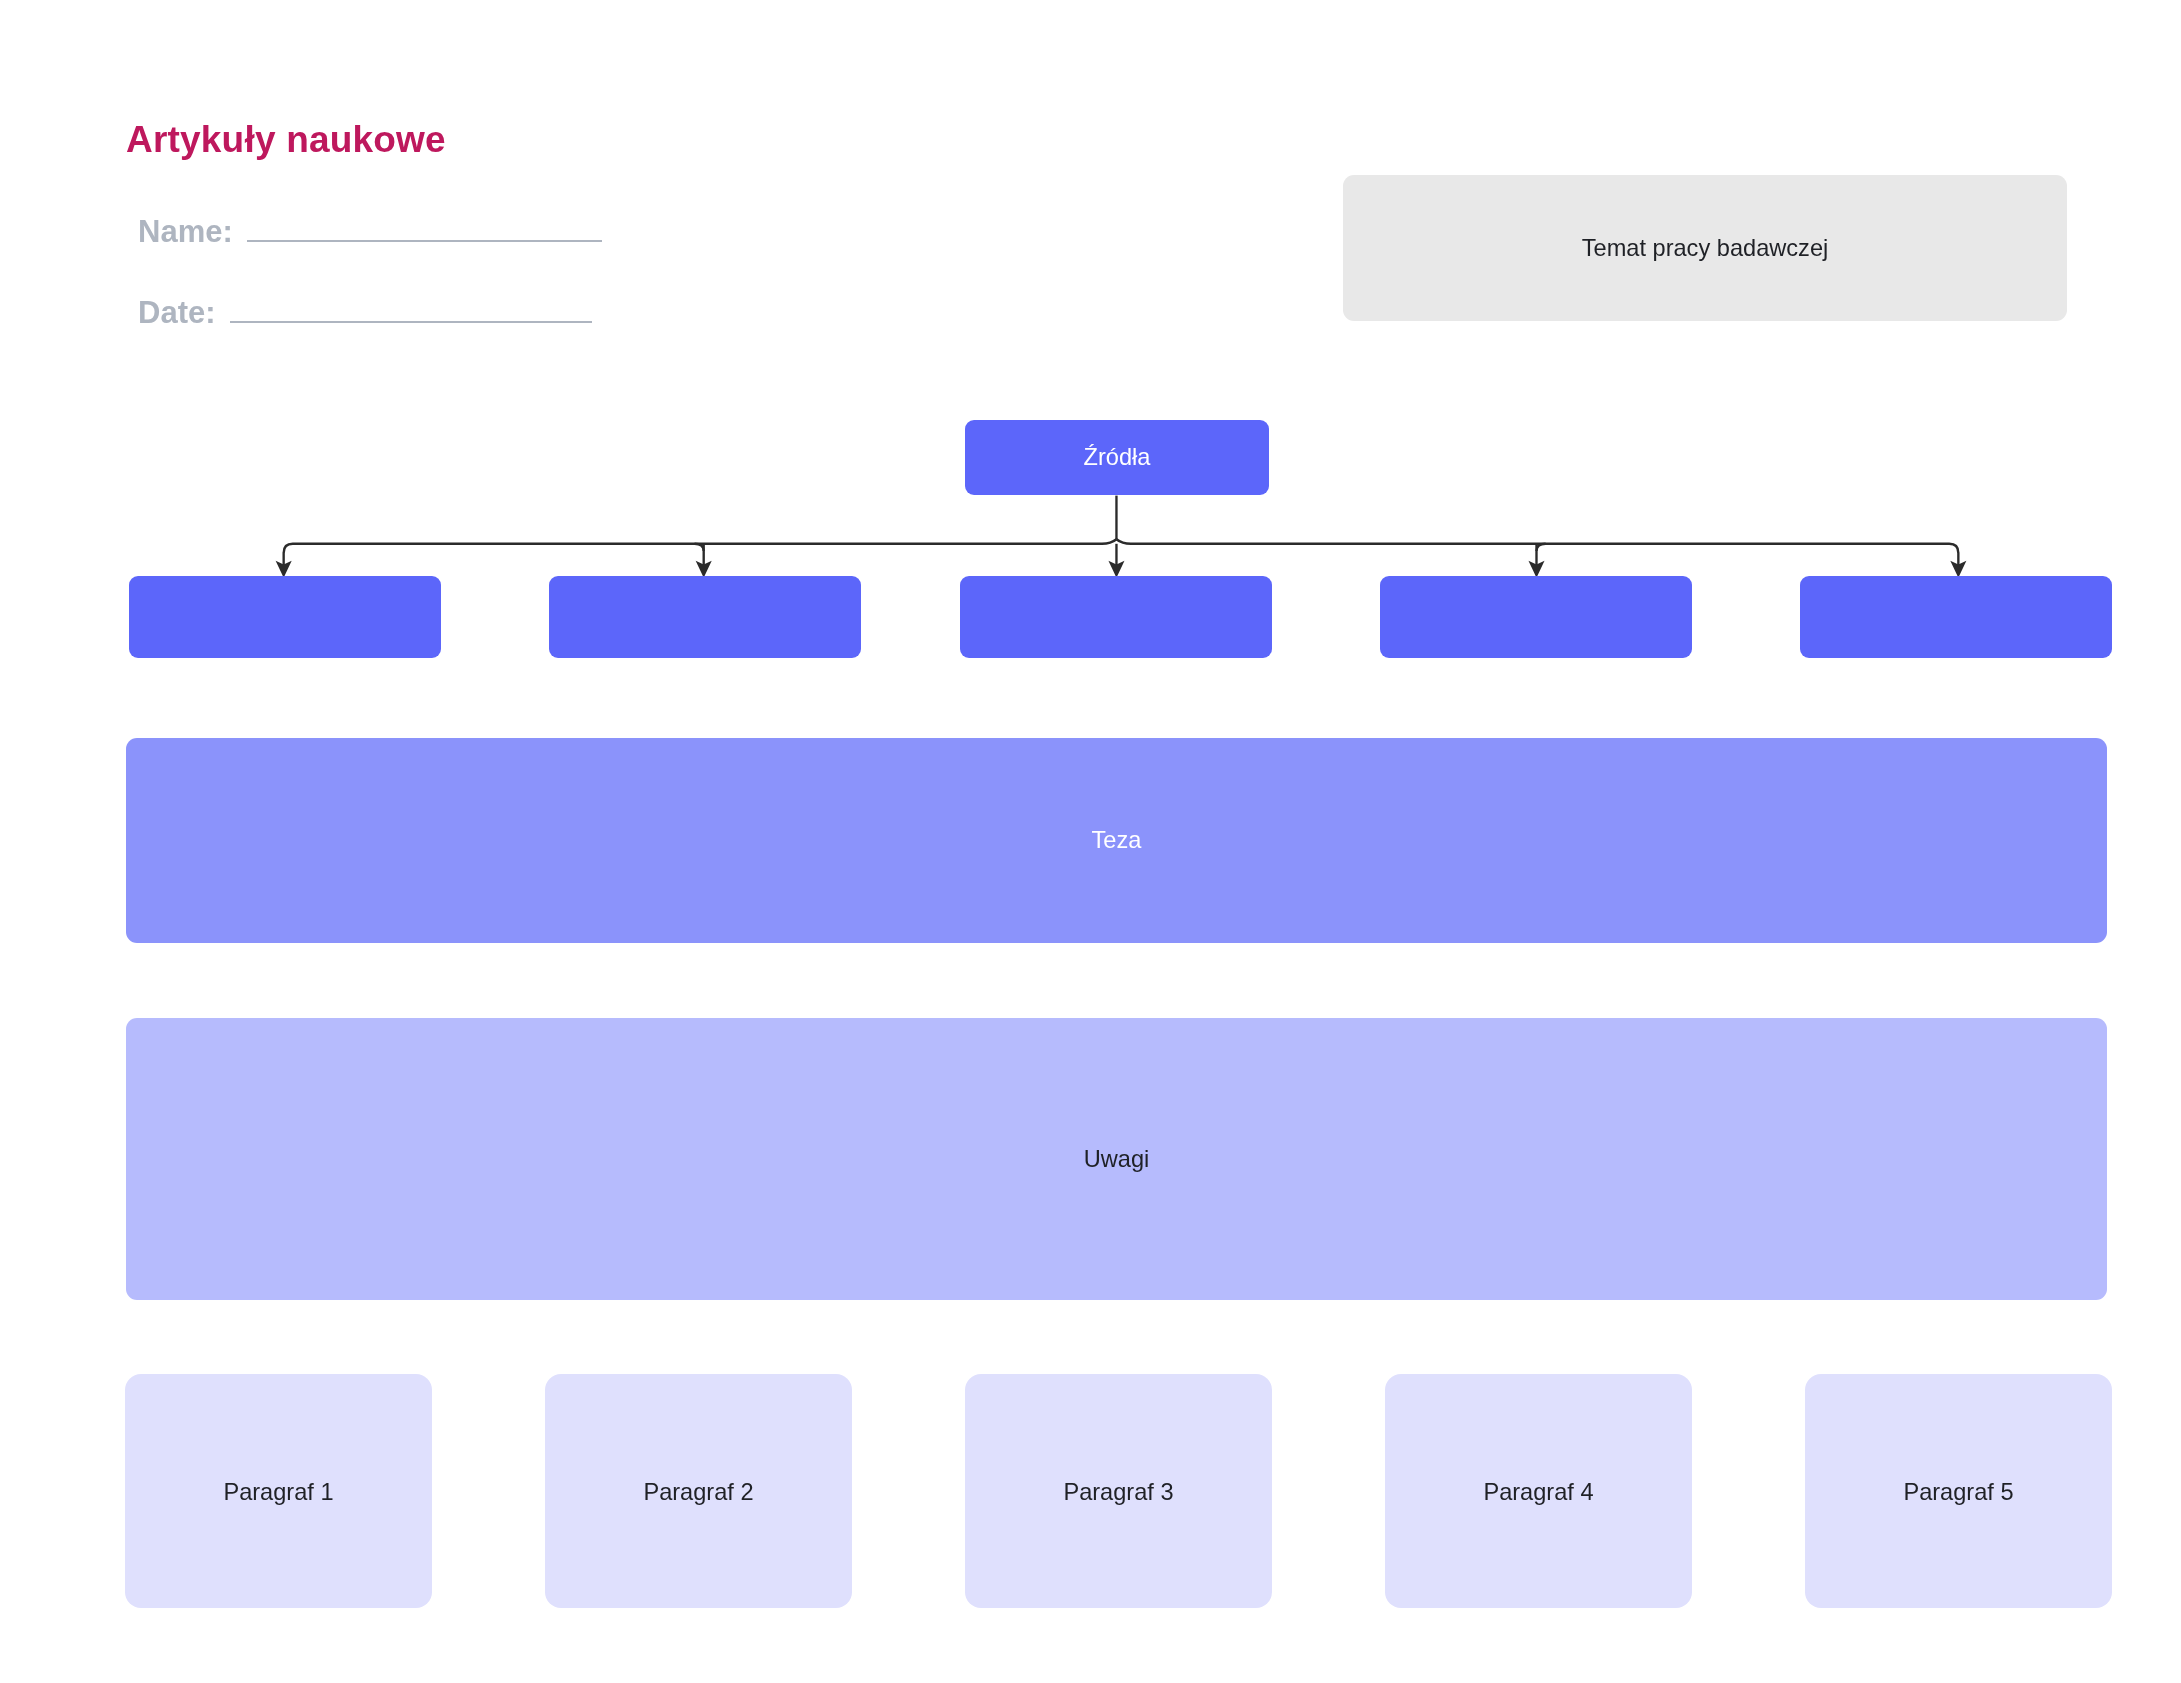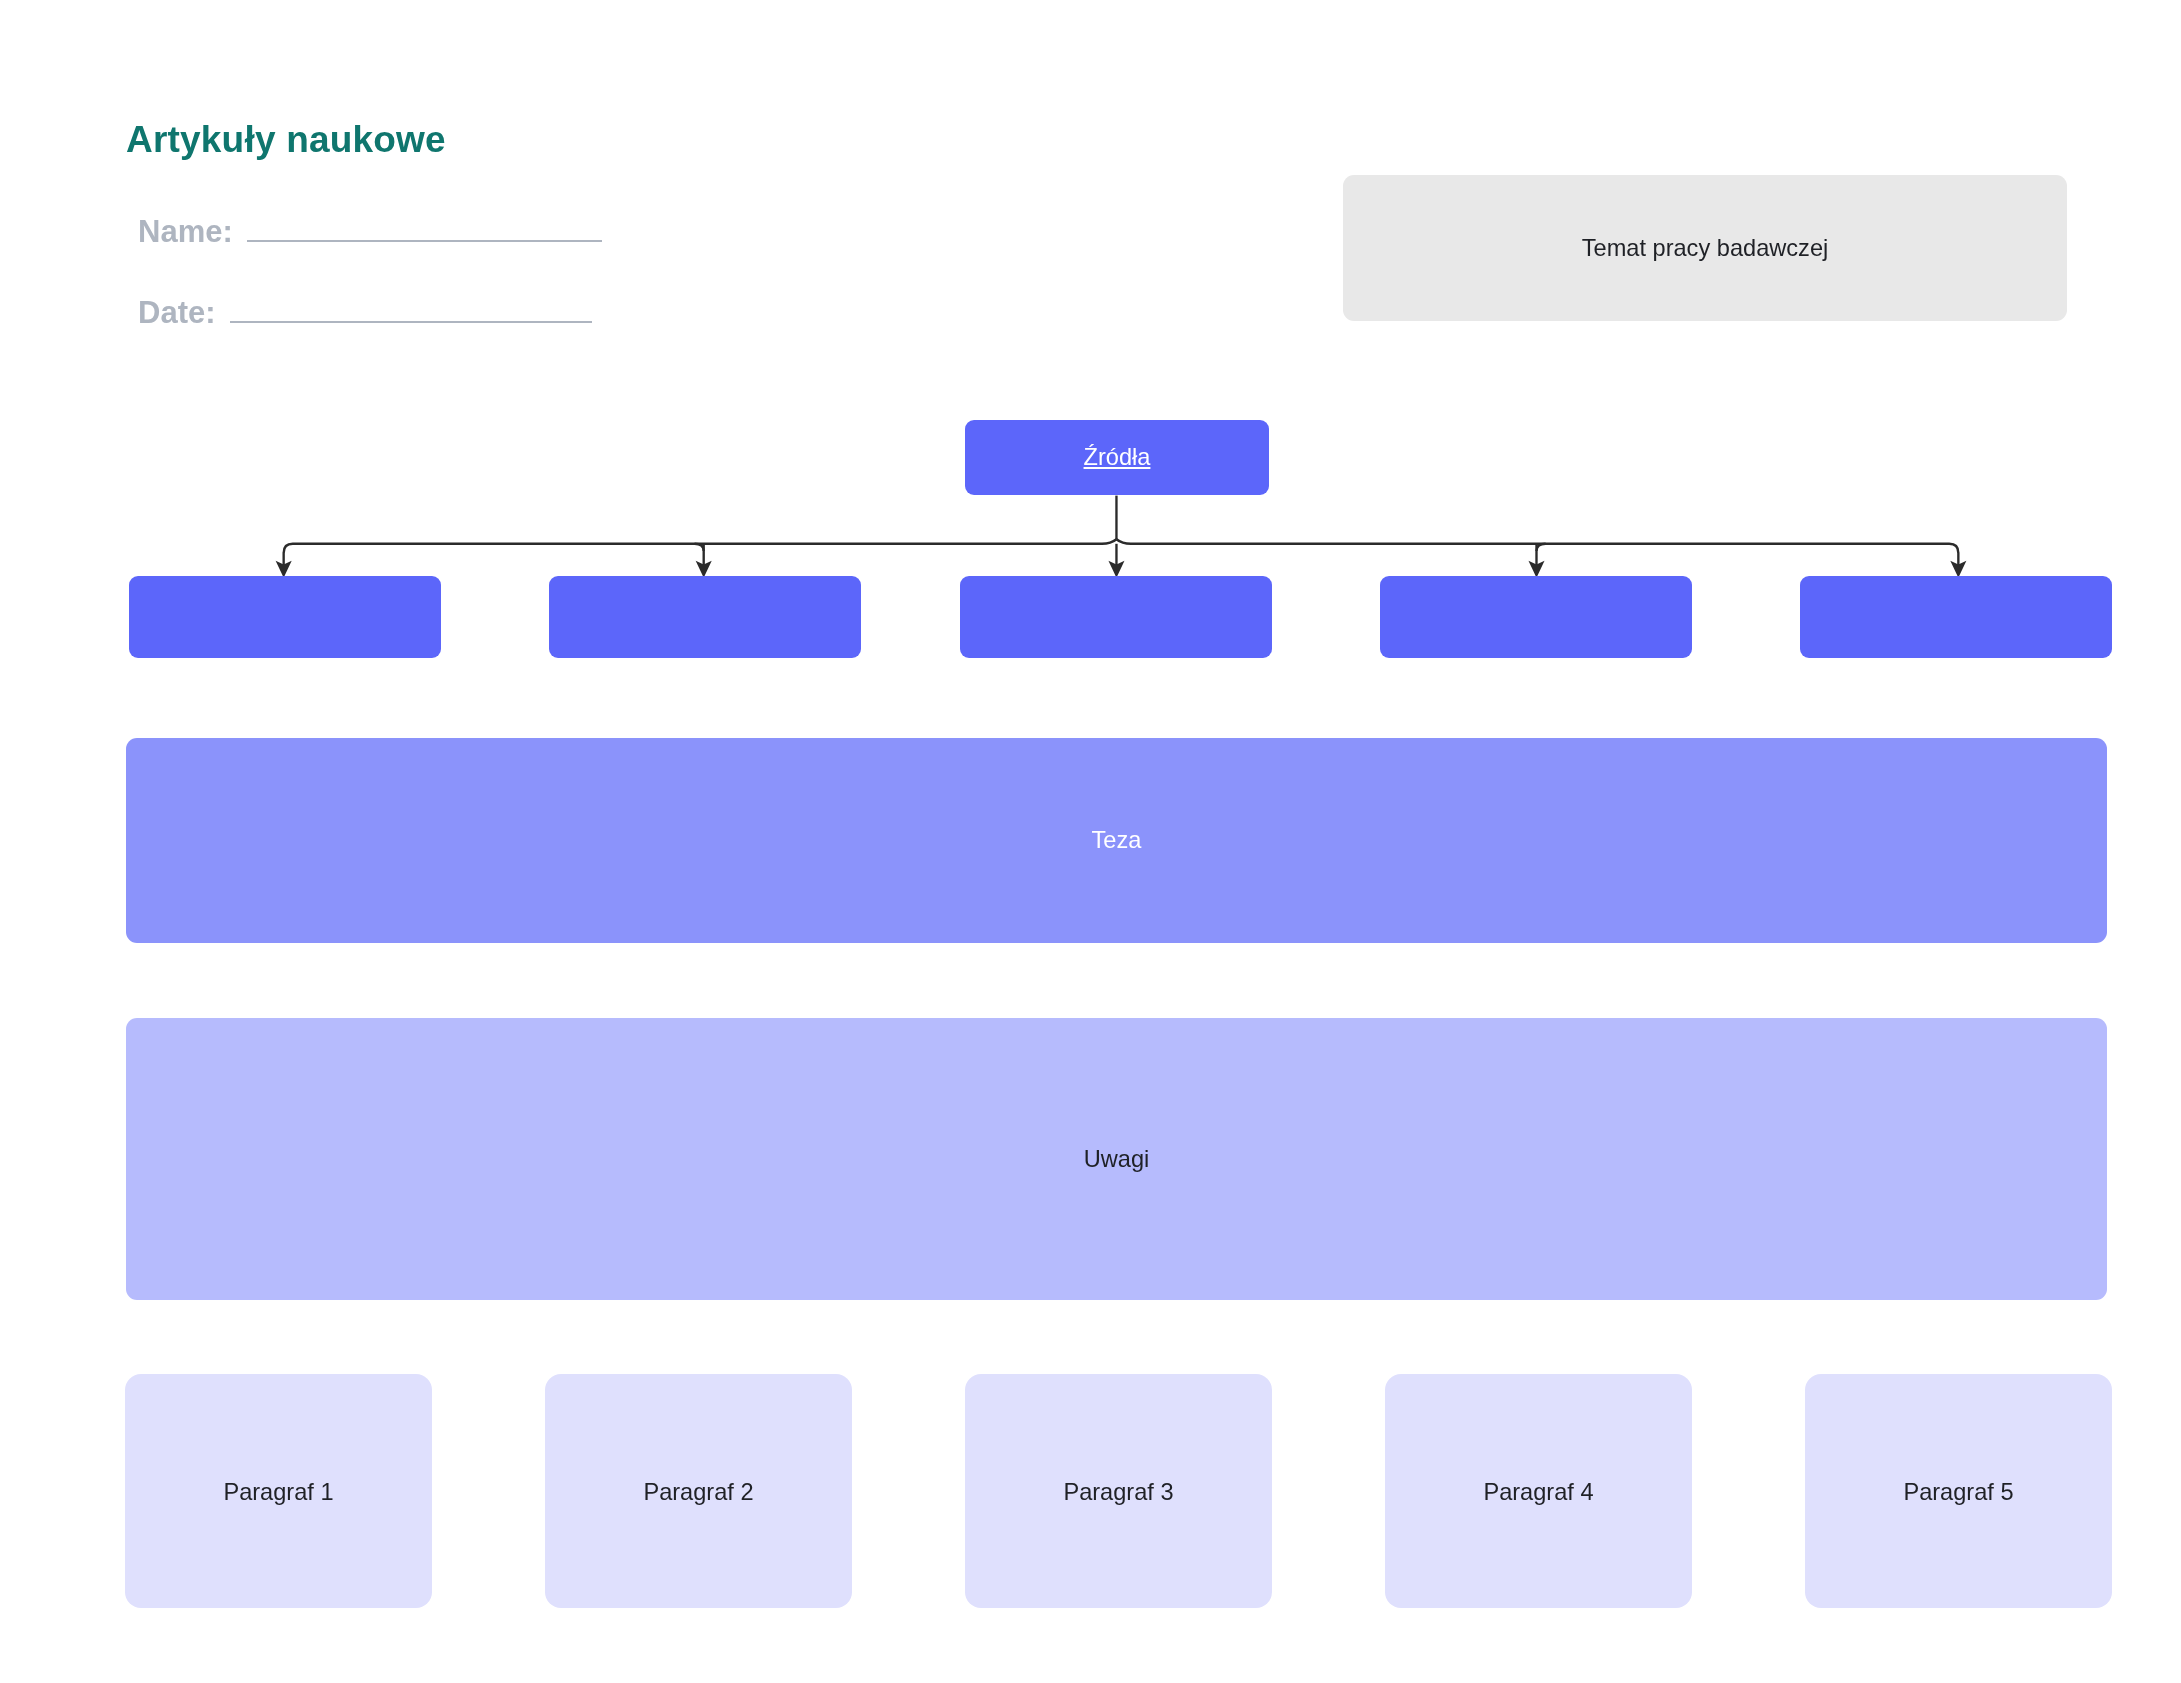--- a/index.html
+++ b/index.html
@@ -19,21 +19,21 @@
     overflow: hidden;
   }
 
   
   #worksheet-title {
     position: absolute;
     left: 126px;
     top: 119px;
     font-size: 37px;
     font-weight: bold;
-    color: #0f766e;
+    color: #be185d;
     letter-spacing: 0.2px;
     white-space: nowrap;
   }
   .field-row {
     position: absolute;
     display: flex;
     align-items: baseline;
   }
   #name-row { left: 138px; top: 214px; }
   #date-row { left: 138px; top: 295px; }
@@ -96,21 +96,21 @@
   
   #root-node {
     left: 965px;
     top: 420px;
     width: 304px;
     height: 75px;
     background: #5c66fa;
     border-radius: 9px;
     align-items: center;
   }
-  #root-node .node-text { color: #ffffff; text-decoration: underline; }
+  #root-node .node-text { color: #ffffff; }
 
   
   .source-node {
     top: 576px;
     width: 312px;
     height: 82px;
     background: #5c66fa;
     border-radius: 9px;
     align-items: center;
   }

